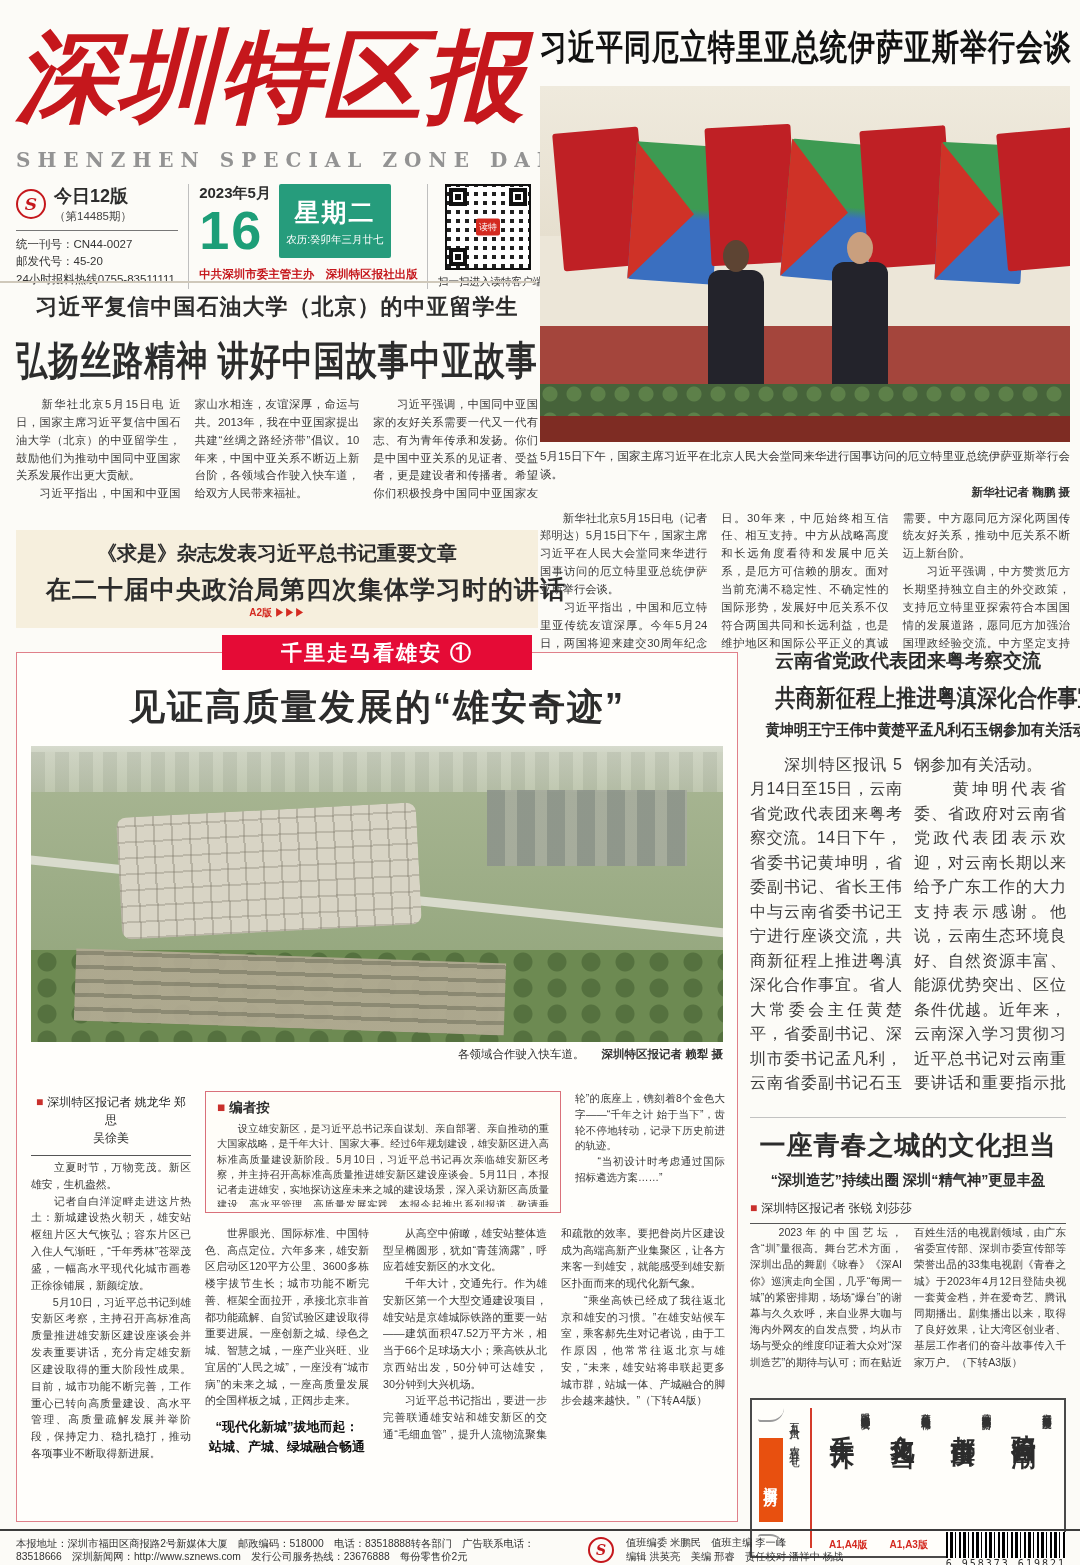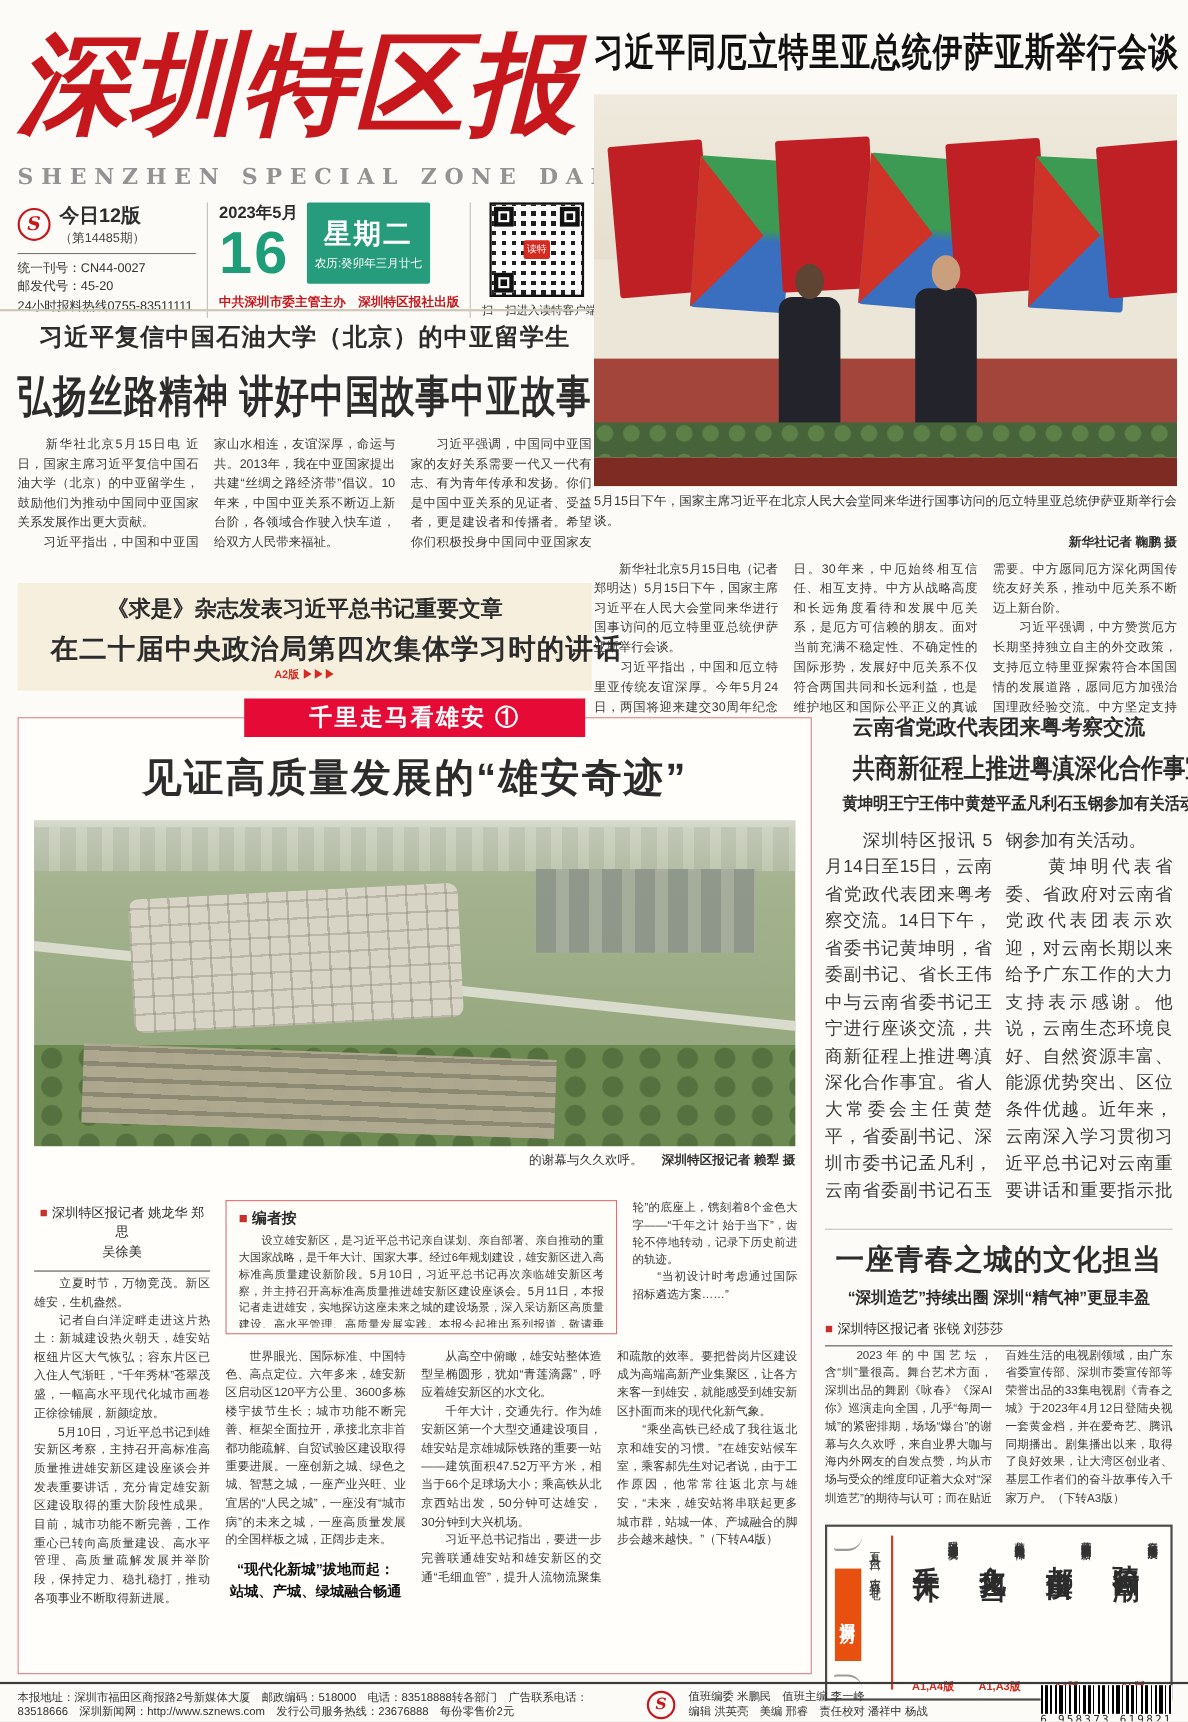--- a/index.html
+++ b/index.html
@@ -138,21 +138,21 @@
            height:352px;overflow:hidden;color:#3a3a3a}
   .r-divider{border:none;border-top:1px solid #c2c2c2;margin:12px 0 10px}
   .cu-headline{text-align:center;font-family:"DejaVu Serif",serif;font-weight:bold;font-size:26px;letter-spacing:1px}
   .cu-sub{text-align:center;font-size:15px;font-weight:bold;margin-top:8px;white-space:nowrap;
           transform:scaleX(.95);transform-origin:center}
   .cu-byline{font-size:12px;margin-top:10px;border-bottom:1.5px solid #555;padding-bottom:6px}
   .cu-body{margin-top:0;column-count:2;column-gap:12px;font-size:10.6px;line-height:1.53;
            height:162px;overflow:hidden;color:#3a3a3a}
 
   
-  .cal{position:relative;margin-top:0;width:316px;height:160px;border:2px solid #4a4a4a;background:#fffefa;display:flex}
+  .cal{position:relative;margin-top:12px;width:316px;height:160px;border:2px solid #4a4a4a;background:#fffefa;display:flex}
   .cal-left{position:relative;width:58px;flex:0 0 auto}
   .swirl{position:absolute;width:26px;height:14px;border-bottom:2px solid #9a9a9a;border-radius:0 0 18px 4px}
   .swirl.t{left:6px;top:8px}.swirl.b{left:6px;bottom:8px;transform:scaleY(-1)}
   .cal-label{position:absolute;left:7px;top:38px;width:24px;height:84px;background:#e8500f;color:#fff;
              display:flex;align-items:center;justify-content:center;font-size:14px;font-weight:bold;letter-spacing:2px}
   .cal-date{position:absolute;left:36px;top:14px;height:136px;font-size:10.5px;letter-spacing:2px;color:#333}
   .cal-rule{width:2px;background:#d43c2a;margin:8px 0}
   .cal-entries{flex:1;display:flex;padding:6px 4px 4px 6px}
   .cal-entry{position:relative;flex:1;display:flex;justify-content:center;gap:2px}
   .cal-big{font-size:24px;font-weight:bold;font-family:"DejaVu Serif",serif;letter-spacing:3px;margin-top:10px;height:128px}
@@ -284,21 +284,21 @@
     <div class="xa-photo">
       <div class="a-haze"></div>
       <div class="a-city"></div>
       <div class="a-road"></div>
       <div class="a-complex"></div>
       <div class="a-towers"></div>
       <div class="a-green"></div>
       <div class="a-villas"></div>
     </div>
     <div class="xa-caption">
-      <span>的谢幕与久久欢呼。</span>
+      <span>各领域合作驶入快车道。</span>
       <b>深圳特区报记者 赖犁 摄</b>
     </div>
     <div class="xa-byline"><span class="redsq">■</span><span class="jt" style="white-space:pre-line">深圳特区报记者 姚龙华 郑思
 吴徐美</span></div>
     <div class="xa-leftcol jt">　　立夏时节，万物竞茂。新区雄安，生机盎然。
 　　记者自白洋淀畔走进这片热土：新城建设热火朝天，雄安站枢纽片区大气恢弘；容东片区已入住人气渐旺，“千年秀林”苍翠茂盛，一幅高水平现代化城市画卷正徐徐铺展，新颜绽放。
 　　5月10日，习近平总书记到雄安新区考察，主持召开高标准高质量推进雄安新区建设座谈会并发表重要讲话，充分肯定雄安新区建设取得的重大阶段性成果。目前，城市功能不断完善，工作重心已转向高质量建设、高水平管理、高质量疏解发展并举阶段，保持定力、稳扎稳打，推动各项事业不断取得新进展。</div>
     <div class="xa-editor">
       <div class="xa-ed-title"><span class="redsq">■</span><span>编者按</span></div>
       <div class="xa-ed-text jt">　　设立雄安新区，是习近平总书记亲自谋划、亲自部署、亲自推动的重大国家战略，是千年大计、国家大事。经过6年规划建设，雄安新区进入高标准高质量建设新阶段。5月10日，习近平总书记再次亲临雄安新区考察，并主持召开高标准高质量推进雄安新区建设座谈会。5月11日，本报记者走进雄安，实地探访这座未来之城的建设场景，深入采访新区高质量建设、高水平管理、高质量发展实践。本报今起推出系列报道，敬请垂注。</div>

